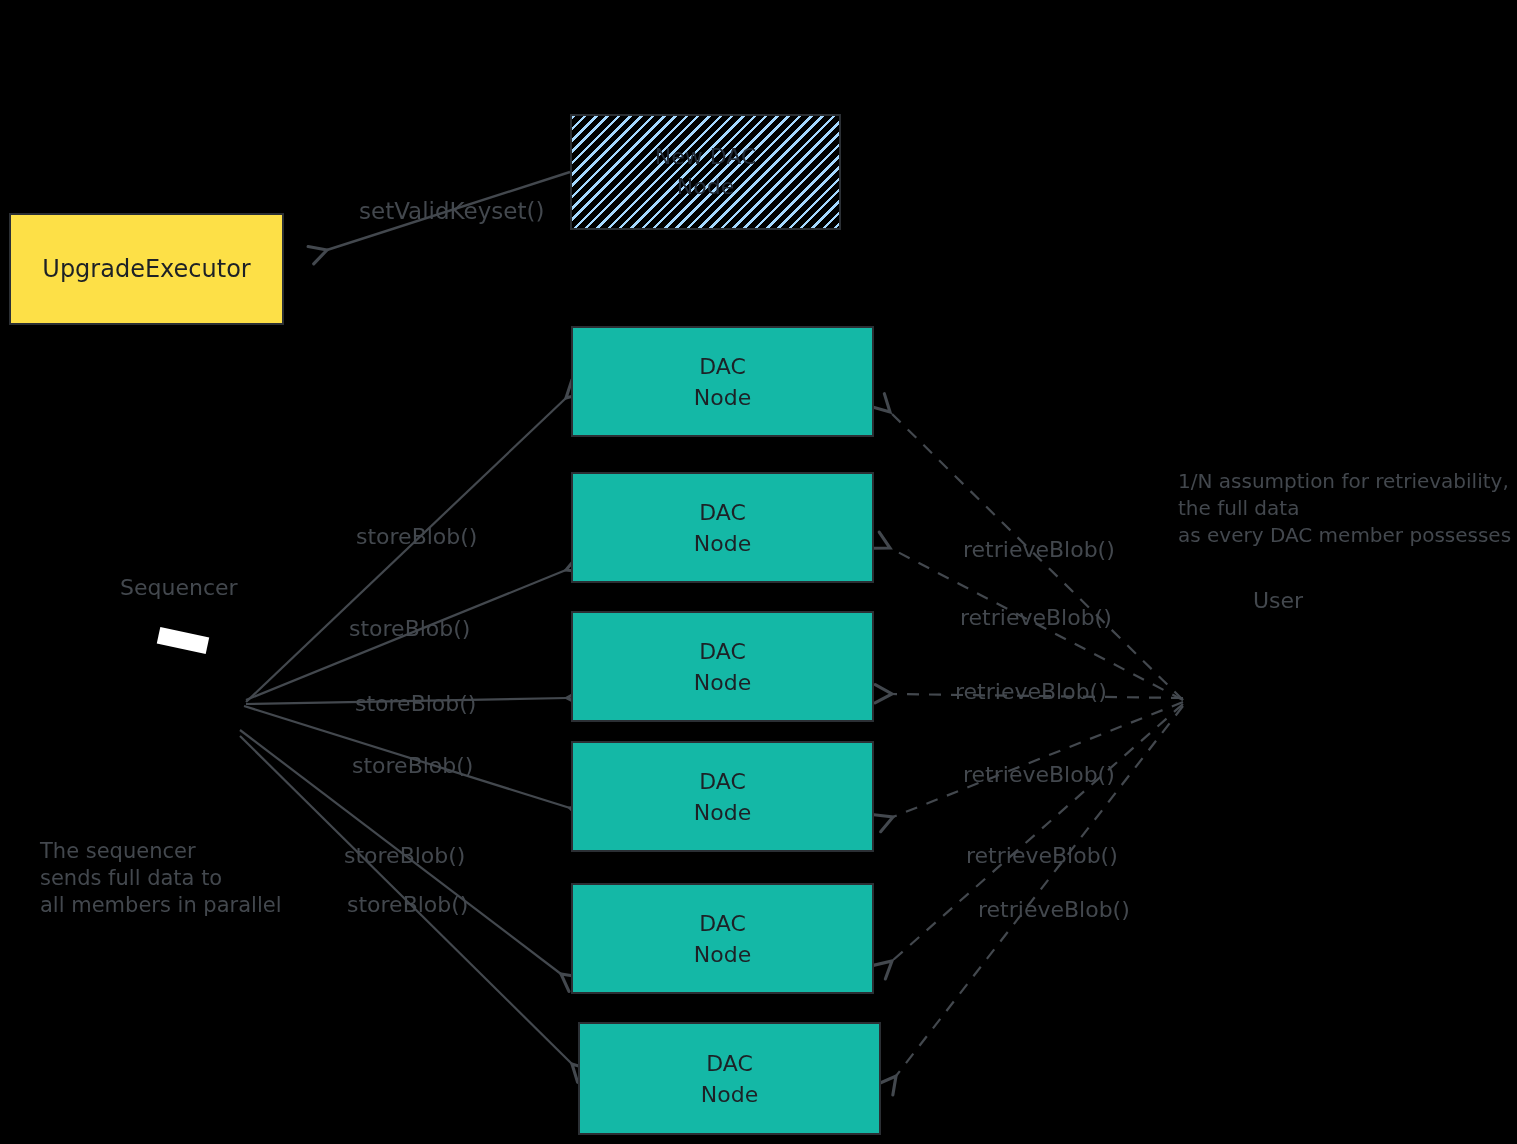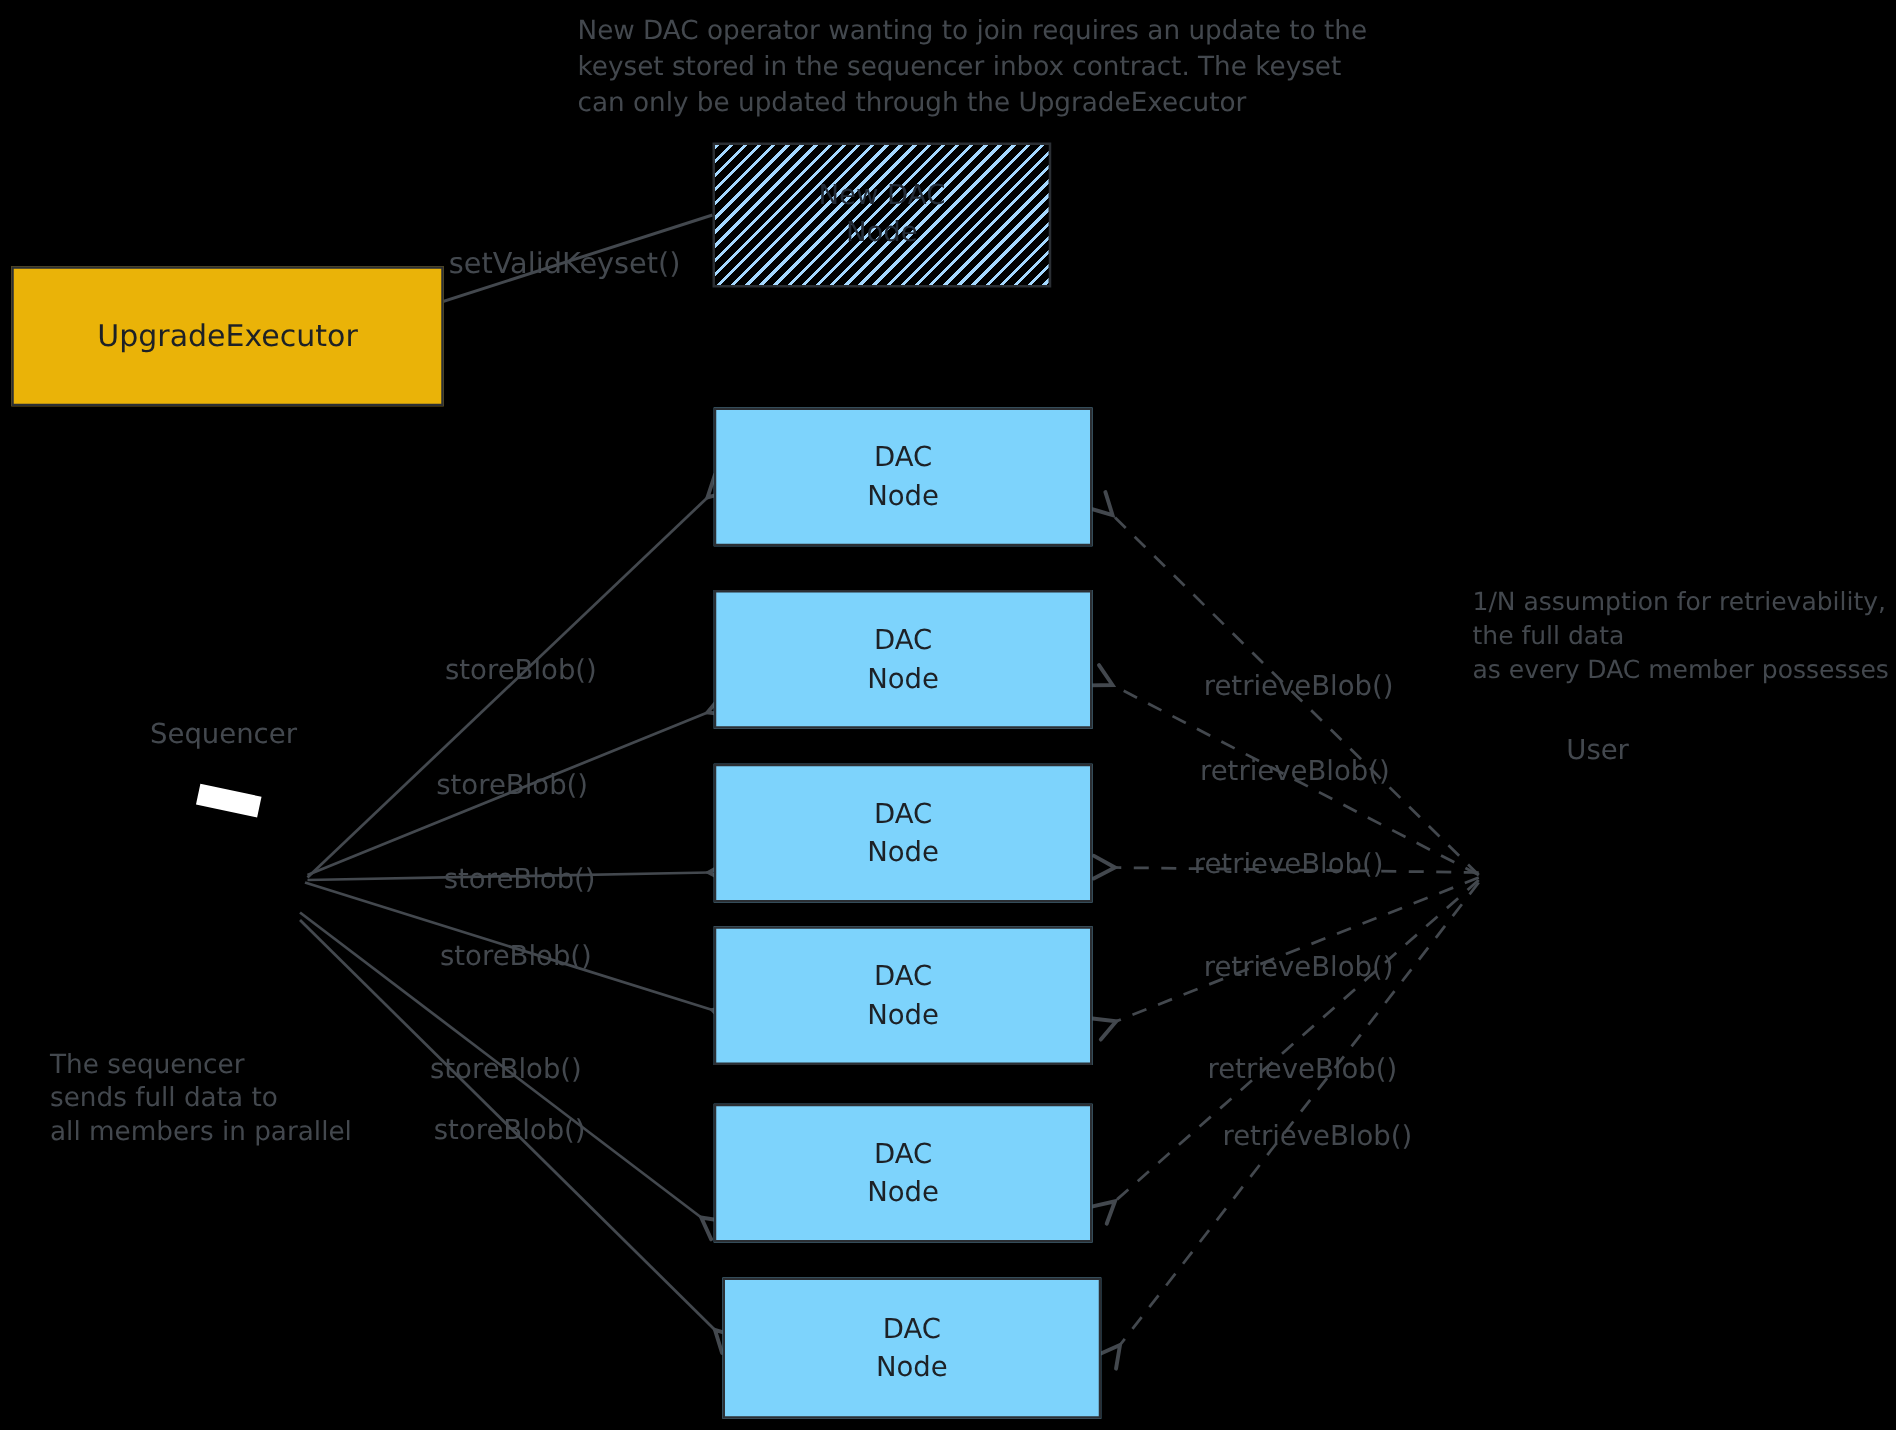--- a/index.html
+++ b/index.html
@@ -20,22 +20,22 @@
     box-sizing: border-box;
     border: 2.5px solid #2b2f34;
     display: flex;
     flex-direction: column;
     align-items: center;
     justify-content: center;
     z-index: 2;
     color: #1d2126;
     text-align: center;
   }
-  .dac-node { background: #7dd3fc; width: 303px; height: 111px; left: 571px; font-size: 22px; line-height: 31px; }
-  .executor { background: #eab308; left: 9px; top: 213px; width: 346px; height: 112px; font-size: 24px; }
+  .dac-node { background: #14b8a6; width: 303px; height: 111px; left: 571px; font-size: 22px; line-height: 31px; }
+  .executor { background: #fde047; left: 9px; top: 213px; width: 275px; height: 112px; font-size: 24px; }
   .hatched {
     left: 570px; top: 114px; width: 271px; height: 116px;
     background: repeating-linear-gradient(135deg, #a5d8ff 0px, #a5d8ff 2.5px, rgba(0,0,0,0) 2.5px, rgba(0,0,0,0) 8px);
     color: #232c38; font-size: 22px; line-height: 30px;
   }
   .device {
     position: absolute; left: 158px; top: 632px; width: 50px; height: 17px;
     background: #ffffff; transform: rotate(12deg); z-index: 2;
   }
 </style>
@@ -67,25 +67,20 @@
     <g stroke="#43484e" stroke-width="2.2" fill="none" stroke-dasharray="12 10">
       <path d="M 1183 700 L 890 412" marker-end="url(#ah)"></path>
       <path d="M 1183 700 L 890 548" marker-end="url(#ah)"></path>
       <path d="M 1183 698 L 892 694" marker-end="url(#ah)"></path>
       <path d="M 1183 702 L 893 817" marker-end="url(#ah)"></path>
       <path d="M 1183 704 L 892 961" marker-end="url(#ah)"></path>
       <path d="M 1183 706 L 896 1076" marker-end="url(#ah)"></path>
     </g>
   </svg>
 
-  <div class="txt" style="left:462px; top:10px; font-size:21px; line-height:29px;">
-    <div>New DAC operator wanting to join requires an update to the</div>
-    <div>keyset stored in the sequencer inbox contract. The keyset</div>
-    <div>can only be updated through the UpgradeExecutor</div>
-  </div>
 
   <div class="box hatched">
     <div>New DAC</div>
     <div>Node</div>
   </div>
 
   <div class="box executor">
     <div>UpgradeExecutor</div>
   </div>
 

